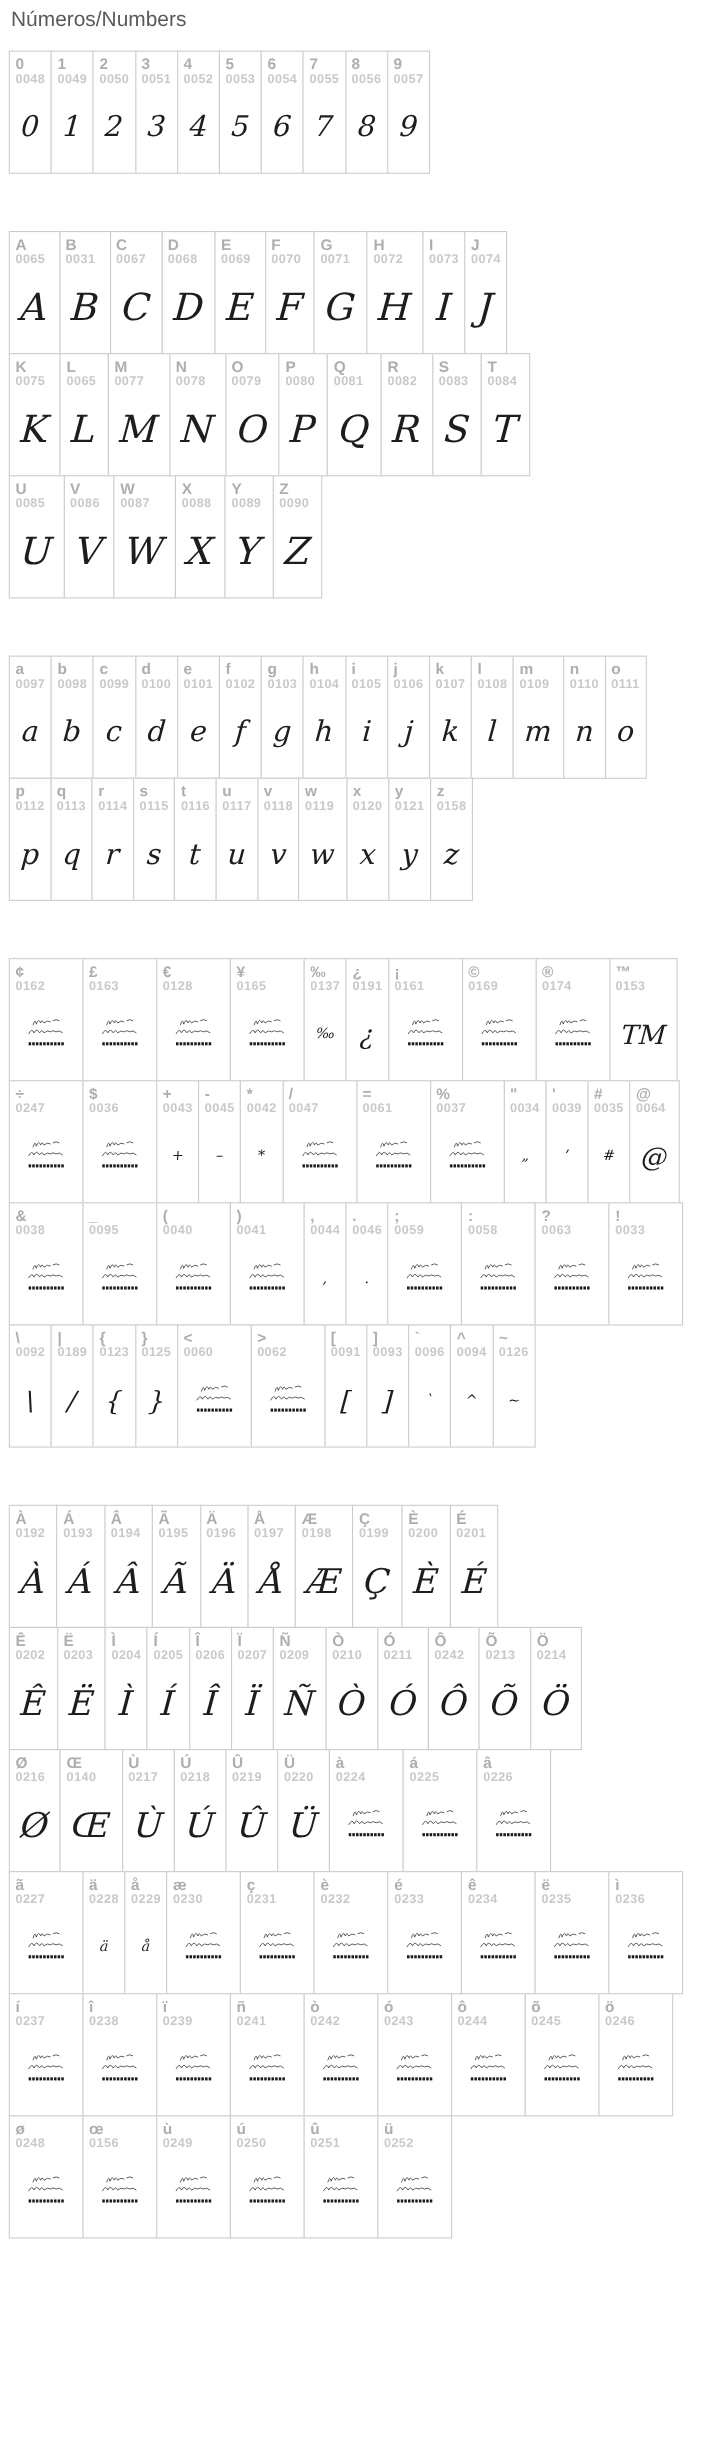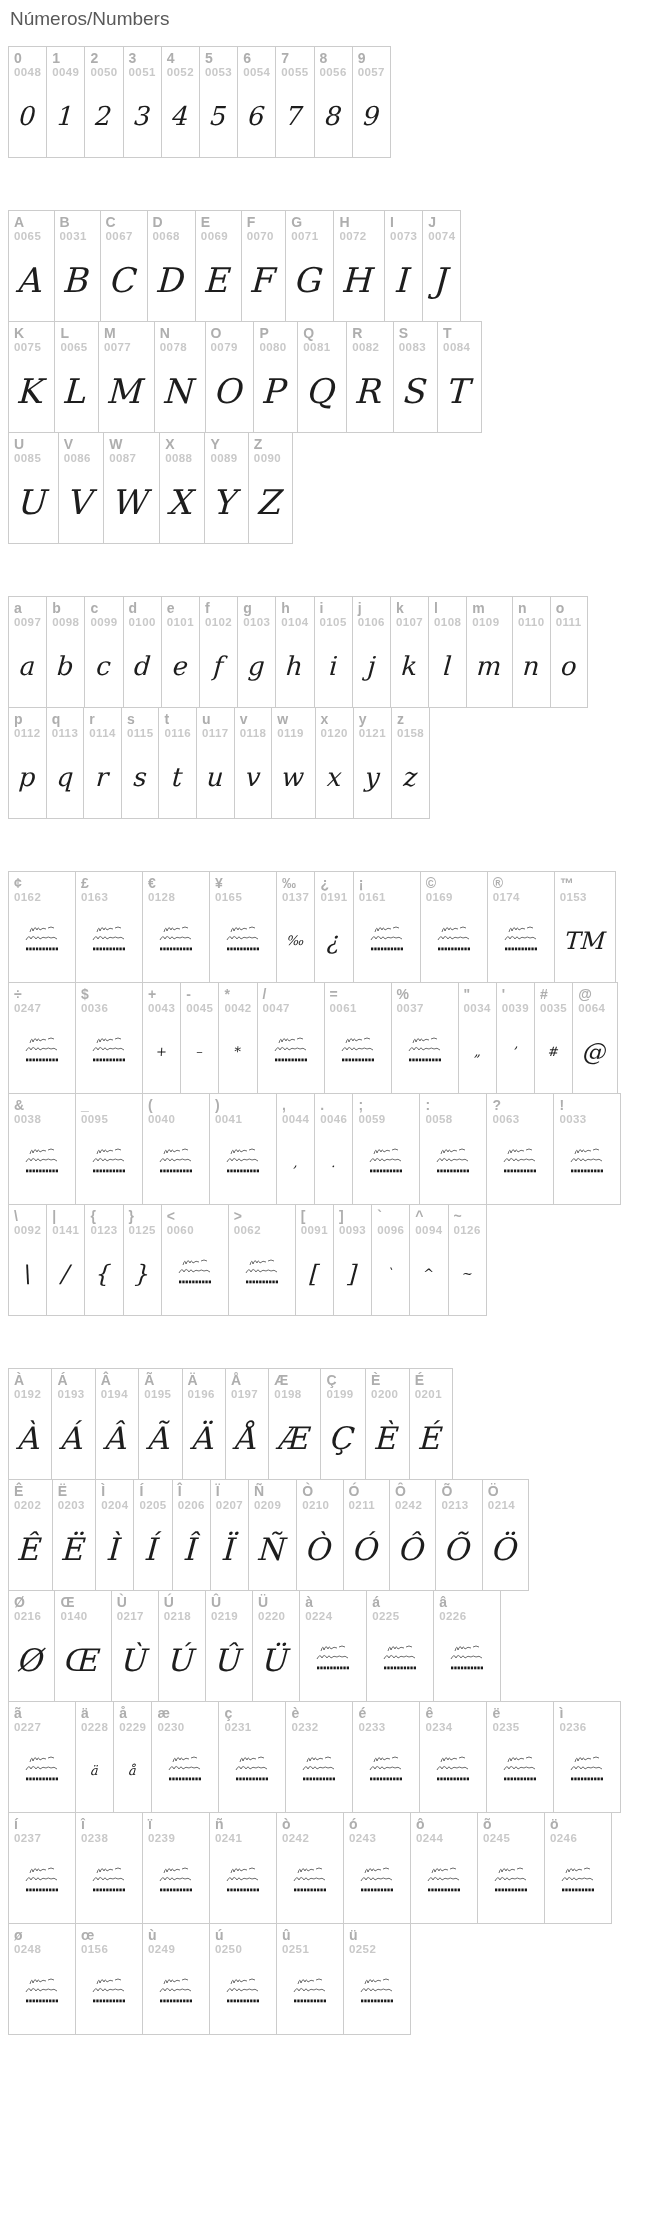--- a/index.html
+++ b/index.html
@@ -918,21 +918,21 @@
             </div>
           </div>
           <div class="glyph-row">
             <div class="glyph-cell">
               <div class="cell-char">\</div>
               <div class="cell-code">0092</div>
               <div class="cell-glyph">\</div>
             </div>
             <div class="glyph-cell">
               <div class="cell-char">|</div>
-              <div class="cell-code">0141</div>
+              <div class="cell-code">0189</div>
               <div class="cell-glyph">/</div>
             </div>
             <div class="glyph-cell">
               <div class="cell-char">{</div>
               <div class="cell-code">0123</div>
               <div class="cell-glyph">{</div>
             </div>
             <div class="glyph-cell">
               <div class="cell-char">}</div>
               <div class="cell-code">0125</div>

